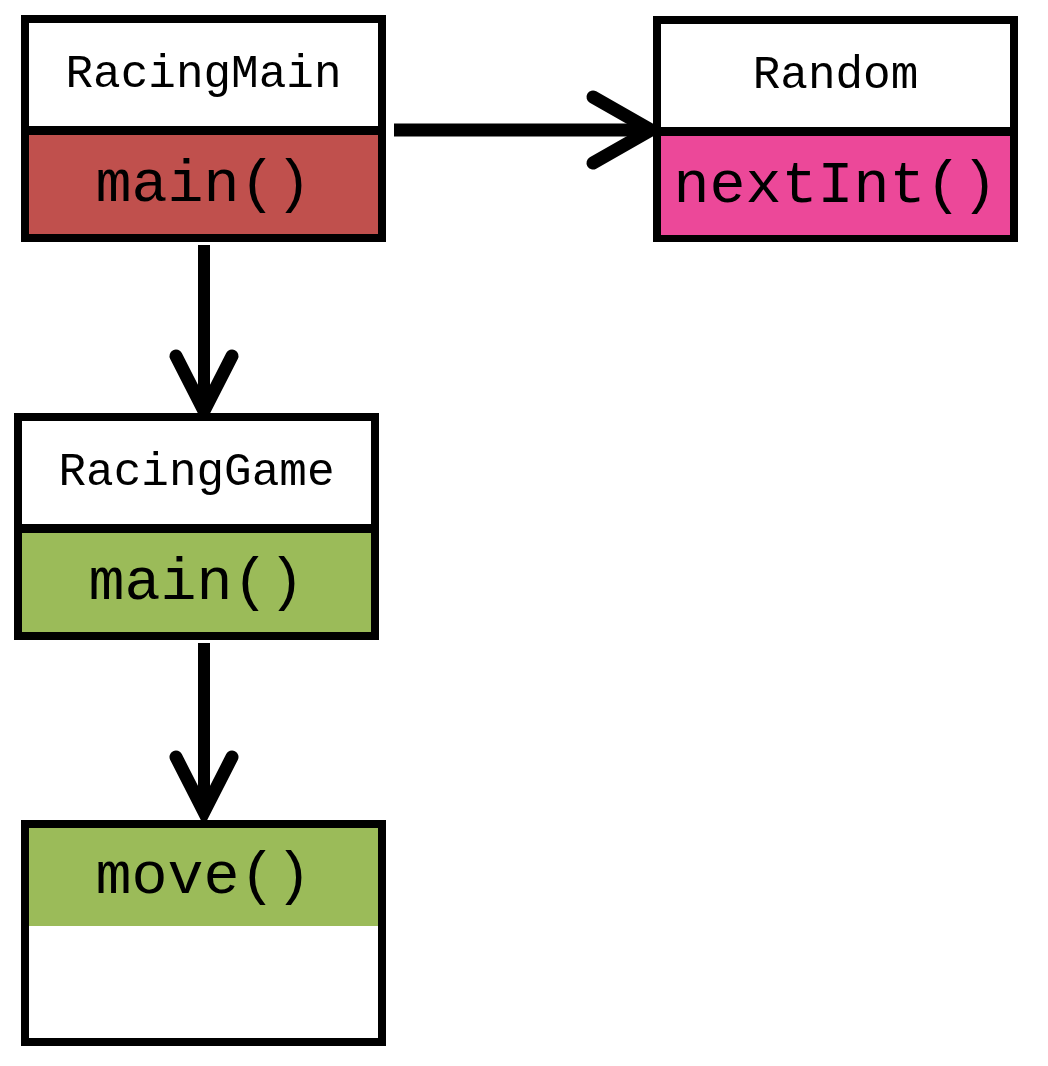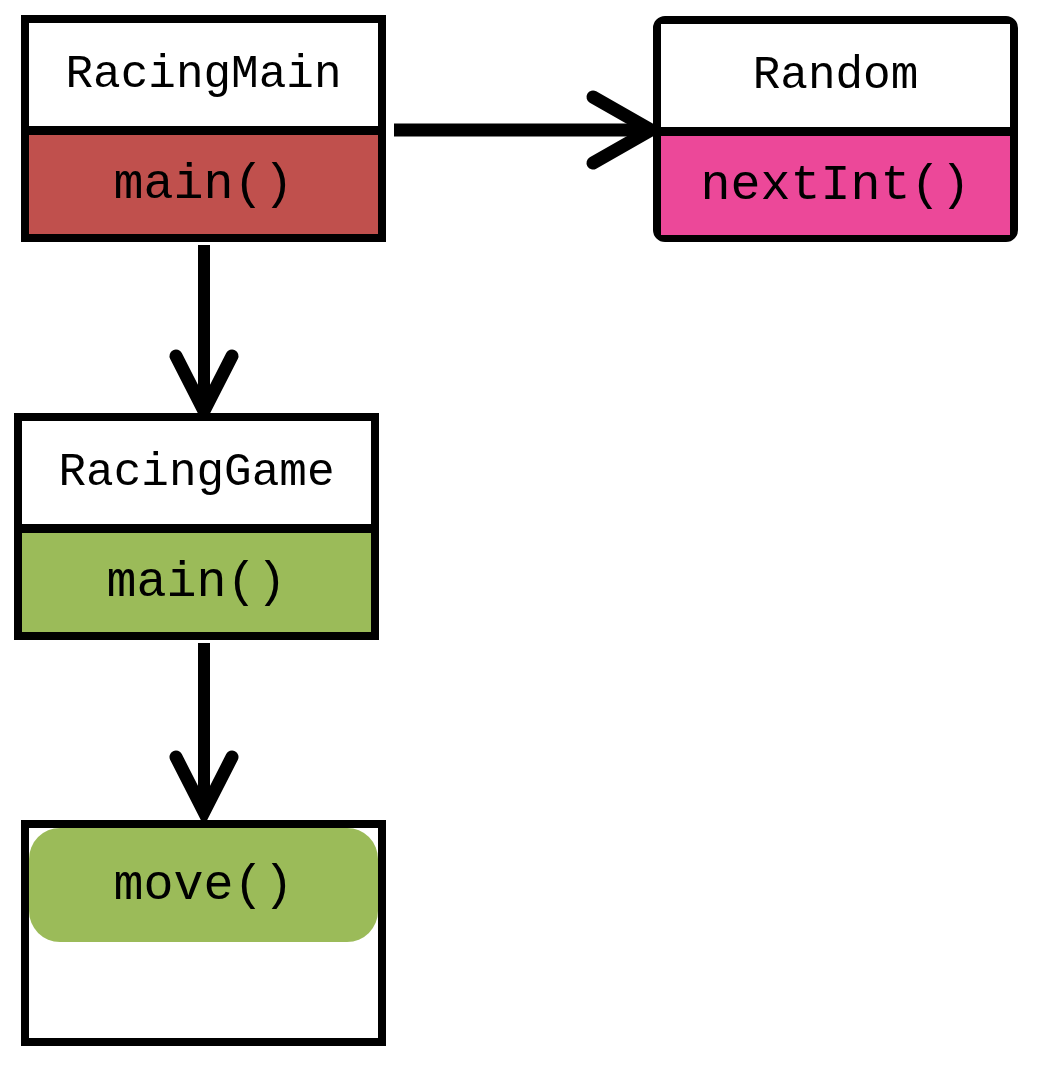--- a/index.html
+++ b/index.html
@@ -38,28 +38,28 @@
     align-items: center;
     justify-content: center;
     font-size: 46px;
     color: #000000;
   }
   .node .method {
     height: 99px;
     display: flex;
     align-items: center;
     justify-content: center;
-    font-size: 50px;
+    font-size: 60px;
     color: #000000;
   }
   .node-racingmain { left: 21px; top: 15px; height: 227px; }
-  .node-random     { left: 653px; top: 16px; height: 226px; border-radius: 12px; }
+  .node-random     { left: 653px; top: 16px; height: 226px; }
   .node-racinggame { left: 14px; top: 413px; height: 227px; }
   .node-car        { left: 21px; top: 820px; height: 226px; }
-  .node-car .method { height: 114px; border-radius: 31px; }
+  .node-car .method { height: 98px; }
 </style>
 </head>
 <body>
 
 <div class="canvas">
 
   <svg class="edges" viewBox="0 0 1048 1066" xmlns="http://www.w3.org/2000/svg">
 
     <g stroke="#000000" fill="none">
       <line x1="394" y1="130" x2="642" y2="130" stroke-width="13"></line>

